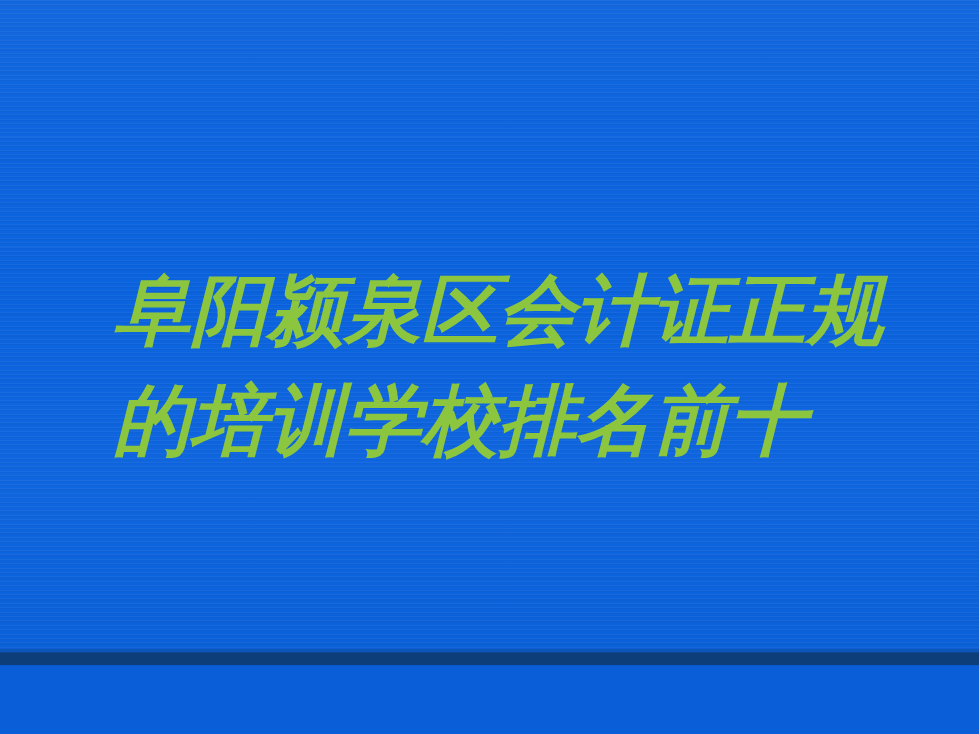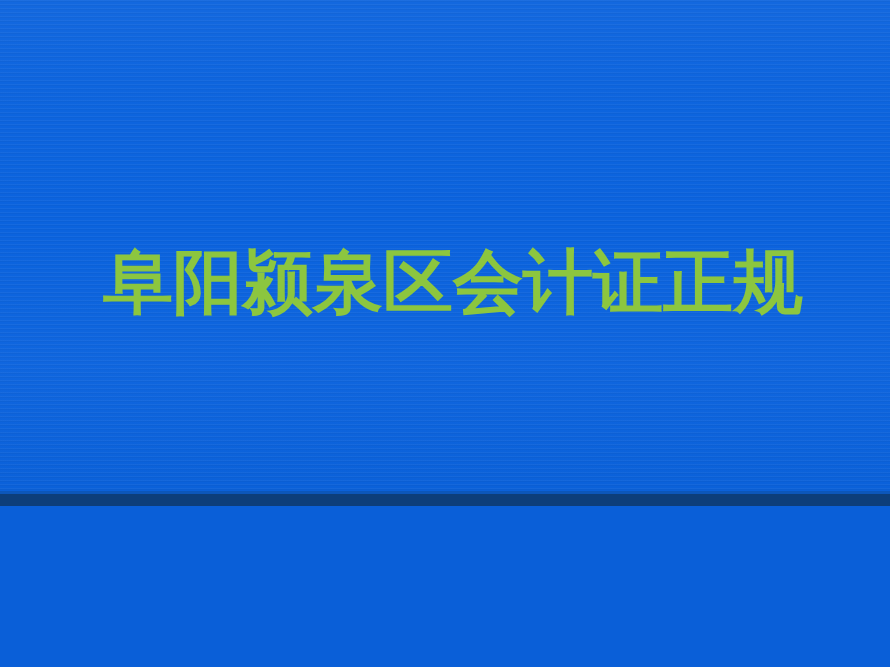--- a/index.html
+++ b/index.html
@@ -5,25 +5,26 @@
 <style>
   html, body {
     margin: 0;
     padding: 0;
     background: #0a5fd8;
   }
 
   #banner {
     position: relative;
     width: 890px;
-    height: 506px;
+    height: 605px;
     overflow: hidden;
     background-color: #0b63de;
     font-family: "DejaVu Sans", "Liberation Sans", sans-serif;
     box-sizing: border-box;
+    font-style: italic;
   }
 
   
   #scanlines {
     position: absolute;
     inset: 0;
     pointer-events: none;
     background-image: repeating-linear-gradient(
       to bottom,
       rgba(255,255,255,0.045) 0px,
@@ -93,18 +94,19 @@
 </head>
 <body>
 
 <div id="banner">
 
   <div id="scanlines"></div>
   <div id="sheen"></div>
 
   <div id="headline">
     <div class="headline-line">阜阳颍泉区会计证正规</div>
+    <div class="headline-line">的培训学校排名前十</div>
   </div>
 
   <div id="bottom-band-edge"></div>
   <div id="bottom-band"></div>
 
 </div>
 
 </body></html>

